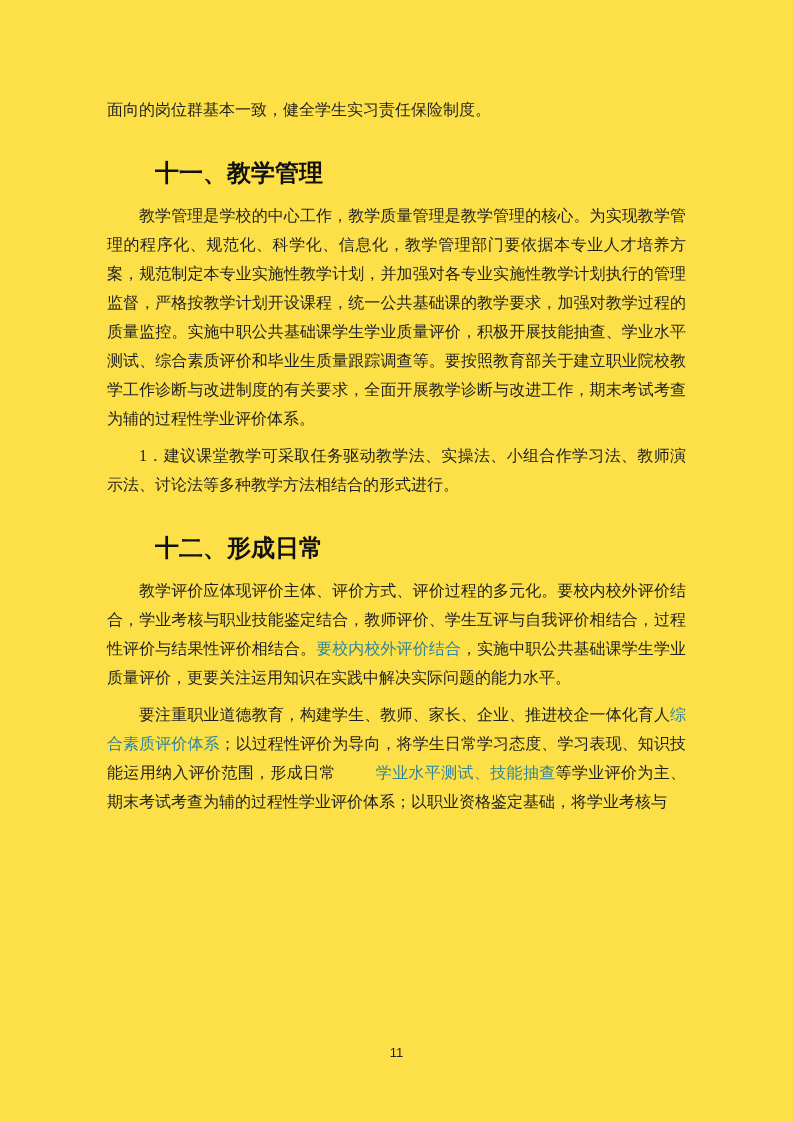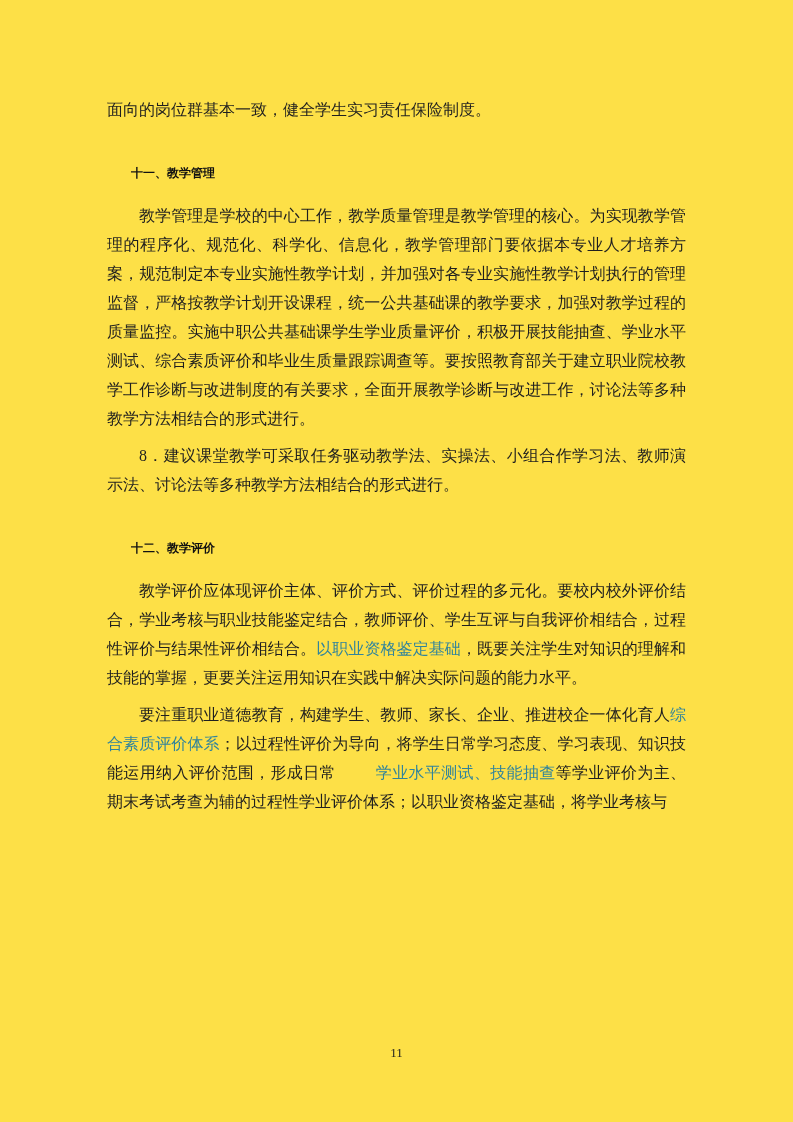--- a/index.html
+++ b/index.html
@@ -19,46 +19,46 @@
     width: 579px;
     font-size: 16px;
     line-height: 29px;
     text-align: justify;
   }
   .content p { margin: 0 0 8px 0; text-indent: 2em; }
   .content p.intro { text-indent: 0; margin-bottom: 0; }
   .content h2 {
     font-family: "Liberation Sans", "DejaVu Sans", sans-serif;
     font-weight: bold;
-    font-size: 12px;
+    font-size: 24px;
     line-height: 26px;
     color: #111111;
     margin: 36px 0 15px 0;
     text-indent: 2em;
     text-align: left;
   }
   .footer {
     position: absolute;
     left: 0;
     top: 1044px;
     width: 793px;
     text-align: center;
     font-size: 13px;
     line-height: 18px;
     color: #1f1f1f;
-    font-family: Liberation Serif, serif;
+    font-family: Liberation Sans, sans-serif;
   }
 </style>
 </head>
 <body>
 
 <div class="page">
   <div class="content">
       <p class="intro"><span>面向的岗位群基本一致，健全学生实习责任保险制度。</span></p>
       <h2><span>十一、教学管理</span></h2>
-      <p><span>教学管理是学校的中心工作，教学质量管理是教学管理的核心。为实现教学管理的程序化、规范化、科学化、信息化，教学管理部门要依据本专业人才培养方案，规范制定本专业实施性教学计划，并加强对各专业实施性教学计划执行的管理监督，严格按教学计划开设课程，统一公共基础课的教学要求，加强对教学过程的质量监控。实施中职公共基础课学生学业质量评价，积极开展技能抽查、学业水平测试、综合素质评价和毕业生质量跟踪调查等。要按照教育部关于建立职业院校教学工作诊断与改进制度的有关要求，全面开展教学诊断与改进工作，讨论法等多种教学方法相结合的形式进行。</span></p>
-      <p><span>8．建议课堂教学可采取任务驱动教学法、实操法、小组合作学习法、教师演示法、讨论法等多种教学方法相结合的形式进行。</span></p>
-      <h2><span>十二、教学评价</span></h2>
-      <p><span>教学评价应体现评价主体、评价方式、评价过程的多元化。要校内校外评价结合，学业考核与职业技能鉴定结合，教师评价、学生互评与自我评价相结合，过程性评价与结果性评价相结合。</span><span style="color: rgb(49, 132, 155);">以职业资格鉴定基础</span><span>，既要关注学生对知识的理解和技能的掌握，更要关注运用知识在实践中解决实际问题的能力水平。</span></p>
+      <p><span>教学管理是学校的中心工作，教学质量管理是教学管理的核心。为实现教学管理的程序化、规范化、科学化、信息化，教学管理部门要依据本专业人才培养方案，规范制定本专业实施性教学计划，并加强对各专业实施性教学计划执行的管理监督，严格按教学计划开设课程，统一公共基础课的教学要求，加强对教学过程的质量监控。实施中职公共基础课学生学业质量评价，积极开展技能抽查、学业水平测试、综合素质评价和毕业生质量跟踪调查等。要按照教育部关于建立职业院校教学工作诊断与改进制度的有关要求，全面开展教学诊断与改进工作，期末考试考查为辅的过程性学业评价体系。</span></p>
+      <p><span>1．建议课堂教学可采取任务驱动教学法、实操法、小组合作学习法、教师演示法、讨论法等多种教学方法相结合的形式进行。</span></p>
+      <h2><span>十二、形成日常</span></h2>
+      <p><span>教学评价应体现评价主体、评价方式、评价过程的多元化。要校内校外评价结合，学业考核与职业技能鉴定结合，教师评价、学生互评与自我评价相结合，过程性评价与结果性评价相结合。</span><span style="color: rgb(49, 132, 155);">要校内校外评价结合</span><span>，实施中职公共基础课学生学业质量评价，更要关注运用知识在实践中解决实际问题的能力水平。</span></p>
       <p><span>要注重职业道德教育，构建学生、教师、家长、企业、推进校企一体化育人</span><span style="color: rgb(49, 132, 155);">综合素质评价体系</span><span>；以过程性评价为导向，将学生日常学习态度、学习表现、知识技能运用纳入评价范围，形成日常</span><span style="color: rgb(49, 132, 155); margin-left: 40px;">学业水平测试、技能抽查</span><span>等学业评价为主、期末考试考查为辅的过程性学业评价体系；以职业资格鉴定基础，将学业考核与</span></p>
     </div>
   <div class="footer">11</div>
 </div>
 
 </body></html>

